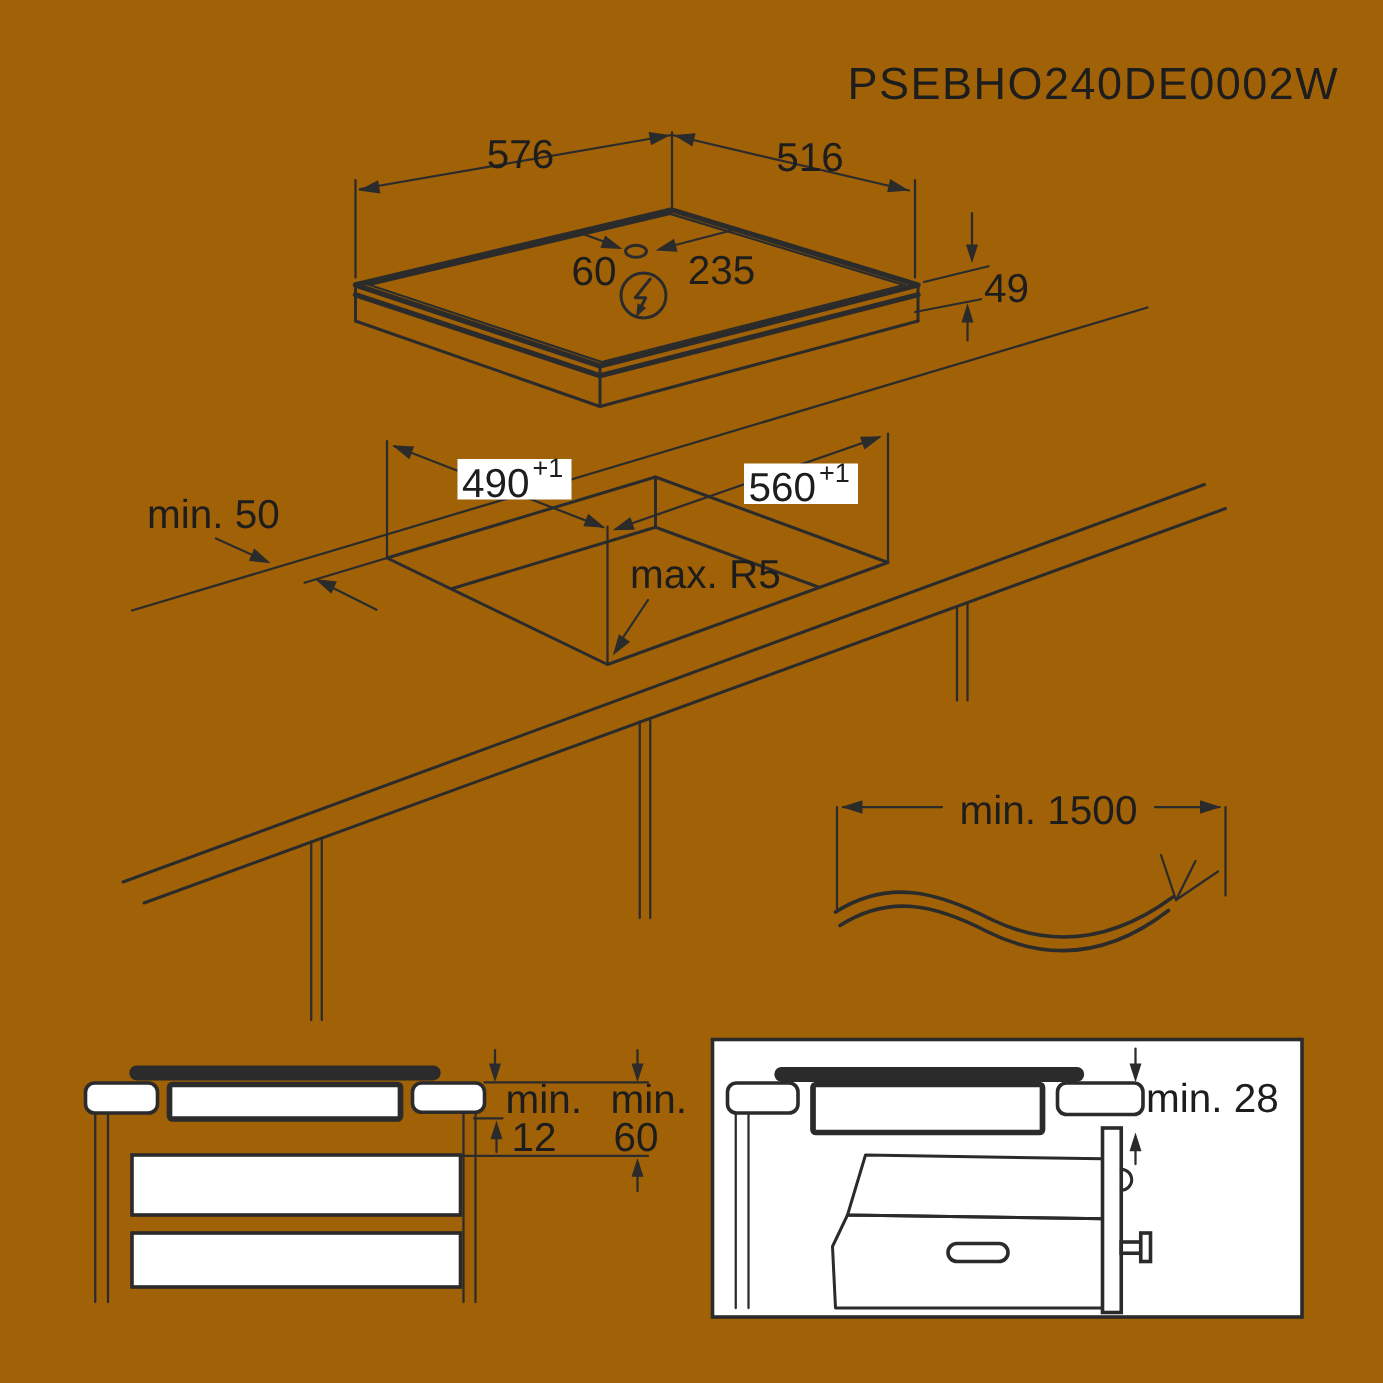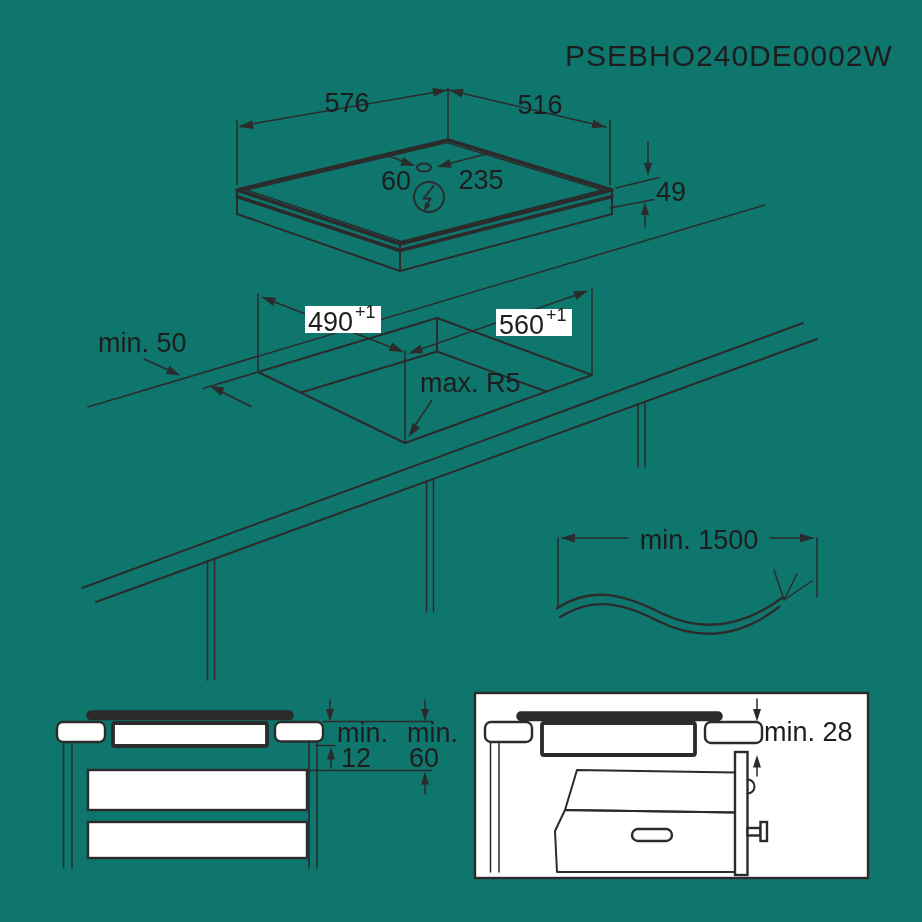--- a/index.html
+++ b/index.html
@@ -1,16 +1,16 @@
 <!DOCTYPE html>
 <html><head>
 <meta charset="utf-8">
 <style>
   html,body{margin:0;padding:0;background:#ffffff;}
-  .stage{position:relative;width:922px;height:922px;background:#0f766e;overflow:hidden;text-align:center;}
+  .stage{position:relative;width:922px;height:922px;background:#a16207;overflow:hidden;text-align:center;}
   svg{display:block;}
   .ln1{stroke:#2b2b2b;stroke-width:1.5;fill:none;stroke-linecap:round;}
   .ln2{stroke:#2b2b2b;stroke-width:2;fill:none;stroke-linecap:round;stroke-linejoin:round;}
   .ln3{stroke:#2b2b2b;stroke-width:2.4;fill:none;stroke-linecap:round;stroke-linejoin:round;}
   .thick{stroke:#2b2b2b;stroke-width:3.6;fill:none;stroke-linecap:round;stroke-linejoin:round;}
   .body4{stroke:#2b2b2b;stroke-width:3.8;fill:#ffffff;stroke-linejoin:round;}
   .wfill{fill:#ffffff;stroke:#2b2b2b;stroke-width:2.4;}
   .afill{fill:#2b2b2b;stroke:none;}
   .bar{fill:#2b2b2b;stroke:#2b2b2b;stroke-width:1.5;}
   text{fill:#1d1d1d;font-family:"Liberation Sans",sans-serif;font-size:27px;}

